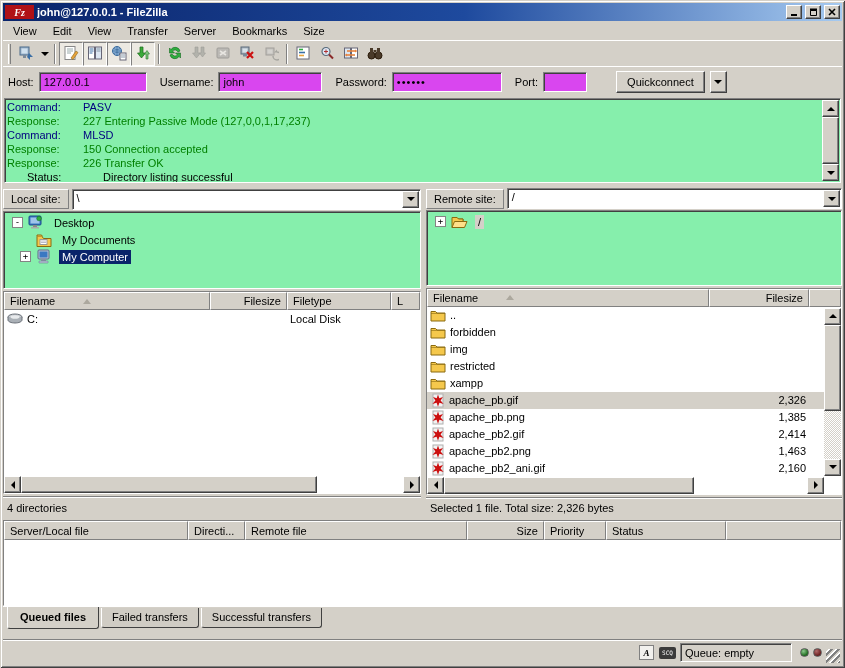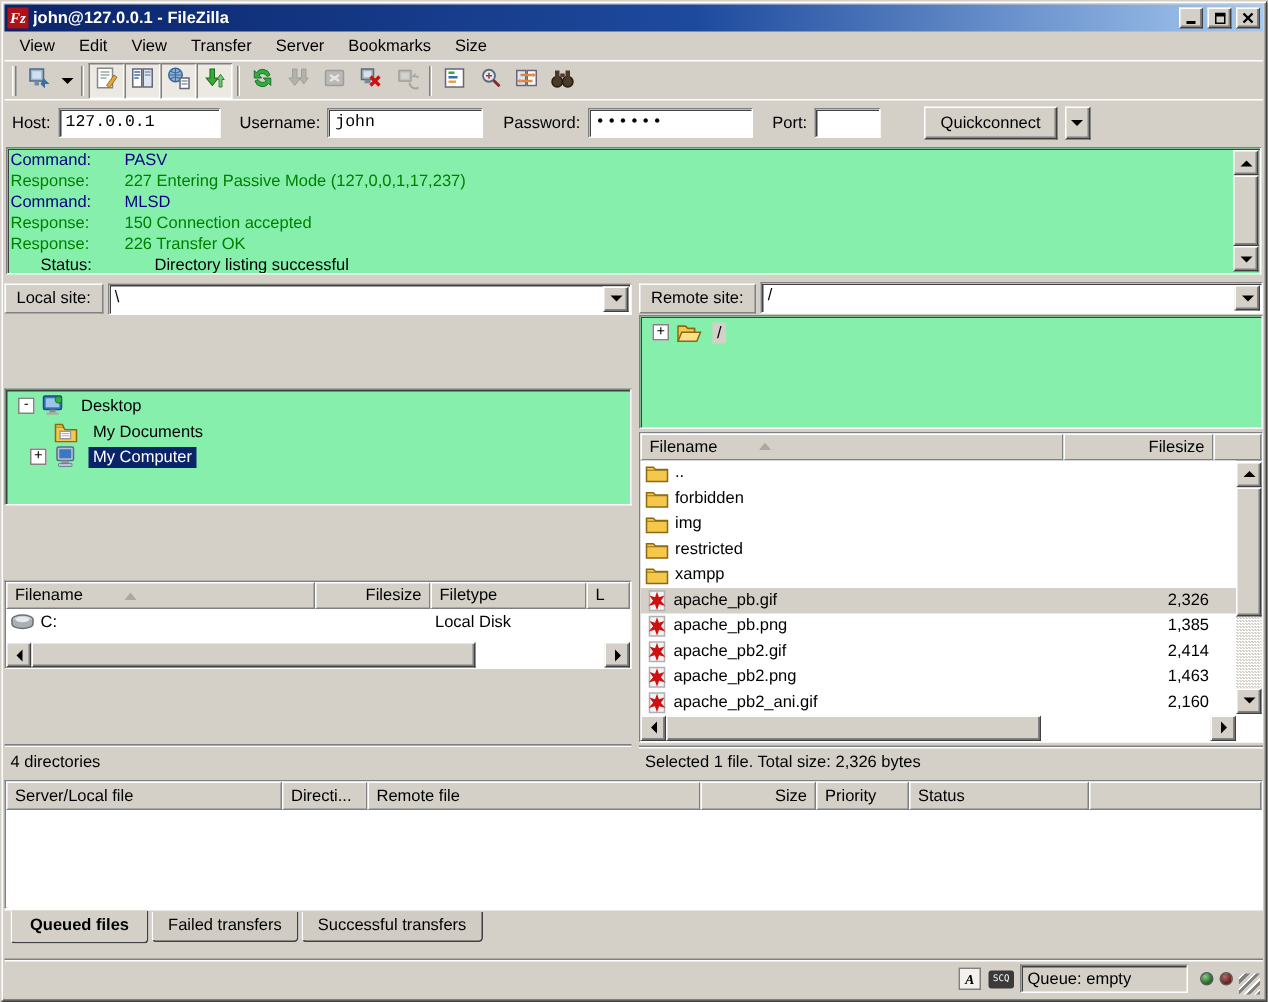--- a/index.html
+++ b/index.html
@@ -11,28 +11,28 @@
     box-shadow:inset 1px 1px 0 #d4d0c8, inset -1px -1px 0 #404040,
                inset 2px 2px 0 #ffffff, inset -2px -2px 0 #808080;
     overflow:hidden;
   }
   
   .bevel-up{border:1px solid;border-color:#ffffff #404040 #404040 #ffffff;
             box-shadow:inset -1px -1px 0 #808080;background:#d4d0c8;}
   .sunken-white{border:1px solid;border-color:#808080 #ffffff #ffffff #808080;
             box-shadow:inset 1px 1px 0 #404040;background:#86efac;}
   .field{border:1px solid;border-color:#808080 #ffffff #ffffff #808080;
-         box-shadow:inset 1px 1px 0 #404040;background:#ffffff;
-         font-family:Liberation Mono, monospace;font-size:11px;
+         box-shadow:inset 1px 1px 0 #404040;background:#d946ef;
+         font-family:Liberation Sans, sans-serif;font-size:11px;
          padding:1px 4px;height:20px;outline:none;}
   
   .titlebar{height:18px;display:flex;align-items:center;gap:3px;padding:0 2px;
     background:linear-gradient(90deg,#0a246a 0%,#1e4a9e 55%,#a6caf0 100%);
     color:#fff;font-weight:bold;}
-  .titlebar .app-ico{width:14px;height:14px;background:#b01116;color:#fff;
+  .titlebar .app-ico{width:29px;height:14px;background:#b01116;color:#fff;
     font-size:10px;font-weight:bold;display:flex;align-items:center;justify-content:center;
     font-family:"Liberation Serif",serif;font-style:italic;flex:0 0 auto;}
   .titlebar .t-title{flex:1;white-space:nowrap;overflow:hidden;font-size:11px;}
   .tbtn{width:16px;height:14px;display:flex;align-items:center;justify-content:center;
         font-size:9px;line-height:1;color:#000;flex:0 0 auto;}
   .tbtn svg{display:block}
   
   .menubar{height:19px;display:flex;align-items:center;padding-left:2px;}
   .menu-item{padding:2px 8px;cursor:default;}
   
@@ -62,21 +62,21 @@
   .sb-thumb-v{width:17px;flex:0 0 auto;}
   .sb-fill{flex:1;}
   .sb-thumb-h{height:17px;flex:0 0 auto;}
   .arr-up{width:0;height:0;border-left:4px solid transparent;border-right:4px solid transparent;border-bottom:4px solid #000;}
   .arr-down{width:0;height:0;border-left:4px solid transparent;border-right:4px solid transparent;border-top:4px solid #000;}
   .arr-left{width:0;height:0;border-top:4px solid transparent;border-bottom:4px solid transparent;border-right:4px solid #000;}
   .arr-right{width:0;height:0;border-top:4px solid transparent;border-bottom:4px solid transparent;border-left:4px solid #000;}
   
   .panes{display:flex;margin-top:4px;height:330px;}
   .pane{display:flex;flex-direction:column;}
-  .pane.left{width:418px;gap:48px;}
+  .pane.left{width:418px;}
   .pane.right{flex:1;}
   .splitter{width:5px;flex:0 0 auto;}
   .site-row{height:24px;display:flex;align-items:center;gap:3px;padding:1px 0;}
   .site-label{border:1px solid;border-color:#ffffff #808080 #808080 #ffffff;padding:3px 7px;background:#d4d0c8;white-space:nowrap;}
   .combo{flex:1;height:21px;display:flex;align-items:stretch;border:1px solid;border-color:#808080 #ffffff #ffffff #808080;box-shadow:inset 1px 1px 0 #404040;background:#fff;}
   .combo-val{flex:1;padding:2px 4px;white-space:nowrap;overflow:hidden;}
   .combo-btn{width:17px;display:flex;align-items:center;justify-content:center;margin:1px;}
   .tree{height:78px;padding:2px;overflow:hidden;position:relative;}
   .tree-row{height:17px;display:flex;align-items:center;white-space:nowrap;}
   .expander{width:11px;height:11px;background:#fff;border:1px solid #848484;

